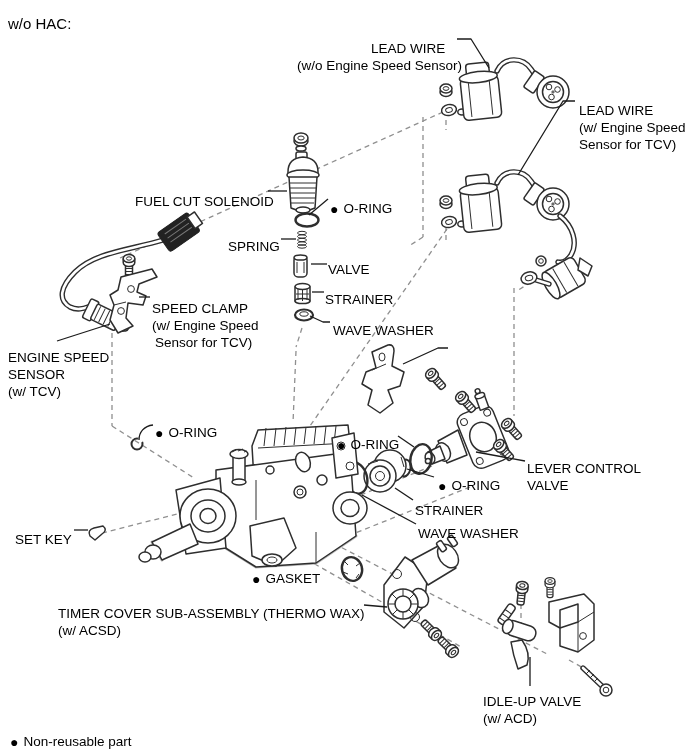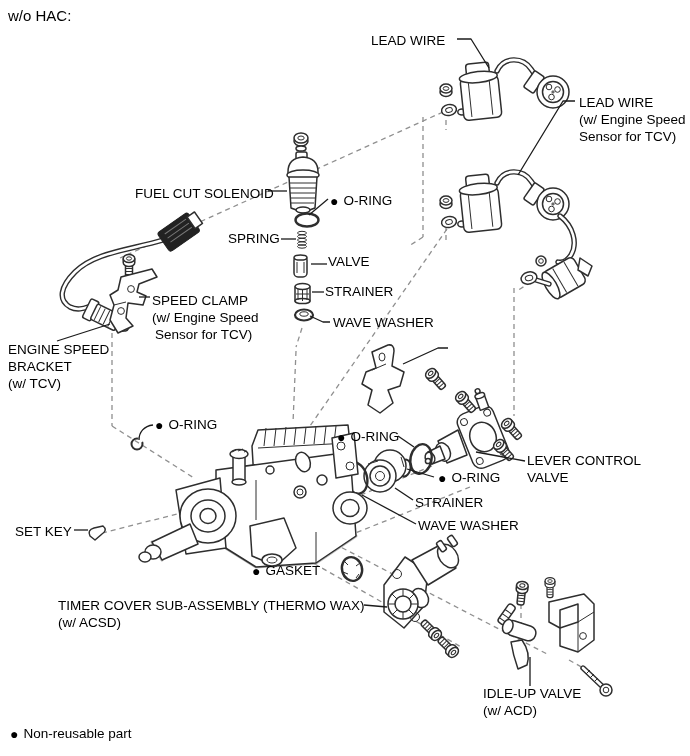--- a/index.html
+++ b/index.html
@@ -3,21 +3,21 @@
 <meta charset="utf-8">
 <style>
   html,body{margin:0;padding:0;background:#fff;}
   .stage{
     position:relative;width:690px;height:756px;background:#ffffff;
     font-family:"Liberation Sans", sans-serif;color:#000;overflow:hidden;
   }
   .stage svg{position:absolute;left:0;top:0;}
   .lbl{
     position:absolute;font-size:13.5px;line-height:17px;white-space:nowrap;
-    color:#000;z-index:2;
+    color:#000;z-index:2;margin-top:8px;
   }
   .lbl span{display:block;}
   .lbl.row span{display:inline;}
   .bullet{font-size:14px;margin-right:5px;vertical-align:-1px;}
   .title{font-size:15px;}
   .foot{font-size:13.5px;}
   .fw{fill:#ffffff;stroke:#2e2e2e;stroke-width:1.5;stroke-linejoin:round;}
   .fk{fill:#222222;stroke:#222222;stroke-width:1;stroke-linejoin:round;}
   .thin{fill:none;stroke:#2e2e2e;stroke-width:1;}
   .thick{fill:none;stroke:#2e2e2e;stroke-width:2.4;}
@@ -338,20 +338,21 @@
     <path d="M153,425 C144,426 139,432 139,440" class="ldr"></path>
   </g>
 </svg>
 
   <div class="lbl title" style="left:8px;top:7px">
     <span>w/o HAC:</span>
   </div>
 
   <div class="lbl" style="left:297px;top:32px">
     <span style="margin-left:74px">LEAD WIRE</span>
+    <span>(w/o Engine Speed Sensor)</span>
   </div>
 
   <div class="lbl" style="left:579px;top:94px">
     <span>LEAD WIRE</span>
     <span>(w/ Engine Speed</span>
     <span>Sensor for TCV)</span>
   </div>
 
   <div class="lbl" style="left:135px;top:185px">
     <span>FUEL CUT SOLENOID</span>
@@ -378,21 +379,21 @@
   </div>
 
   <div class="lbl" style="left:152px;top:292px">
     <span>SPEED CLAMP</span>
     <span>(w/ Engine Speed</span>
     <span style="margin-left:3px">Sensor for TCV)</span>
   </div>
 
   <div class="lbl" style="left:8px;top:341px">
     <span>ENGINE SPEED</span>
-    <span>BRACKET</span>
+    <span>SENSOR</span>
     <span>(w/ TCV)</span>
   </div>
 
 
   <div class="lbl row" style="left:155px;top:416px">
     <span class="bullet">●</span><span>O-RING</span>
   </div>
 
   <div class="lbl row" style="left:337px;top:428px">
     <span class="bullet">●</span><span>O-RING</span>

